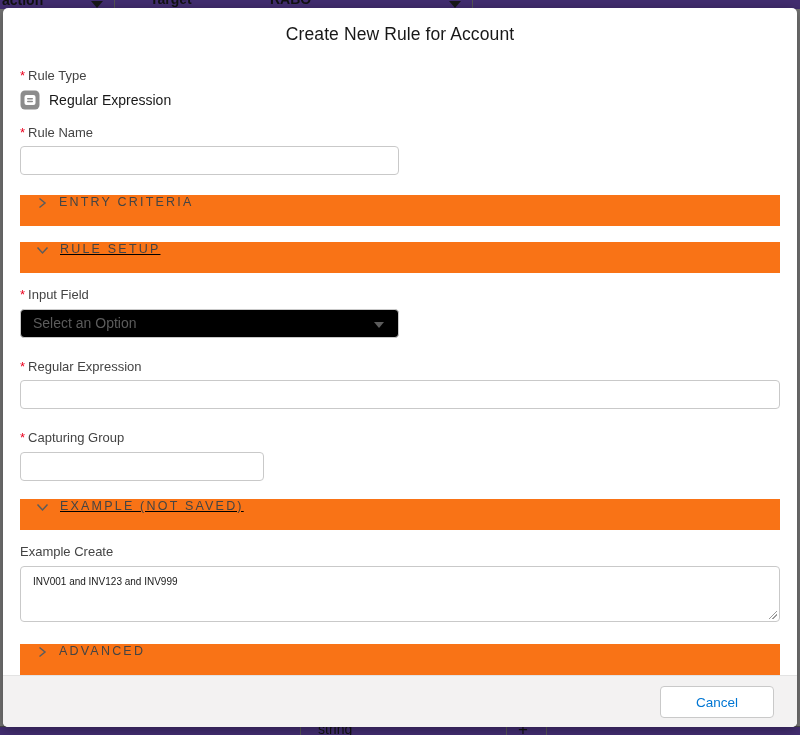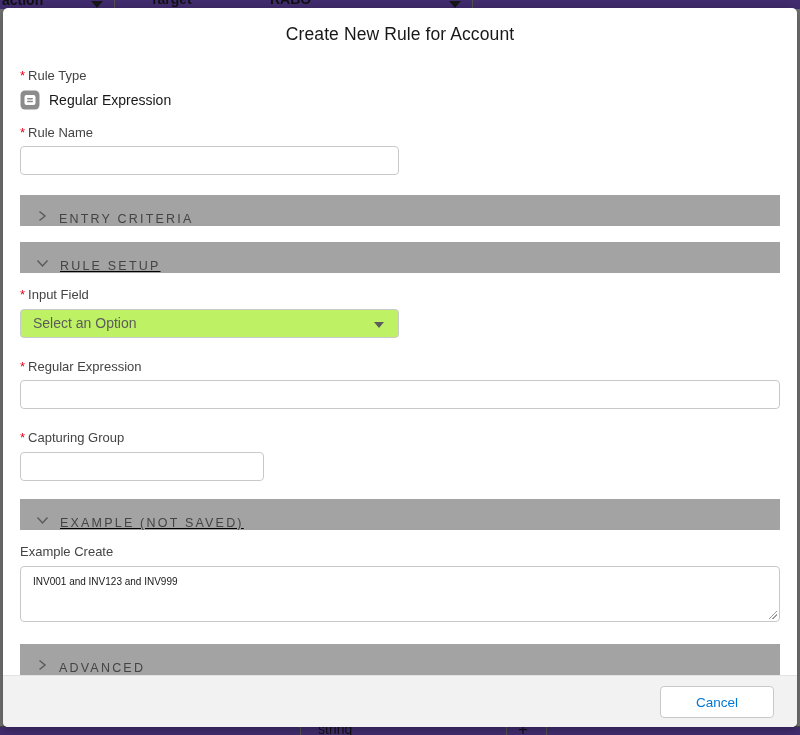--- a/index.html
+++ b/index.html
@@ -31,29 +31,29 @@
   .rule-type-value { display:flex; align-items:center; gap:9px; margin-bottom:15px; }
   .rule-type-text { font-size:14px; color:#181818; }
 
   .text-input { display:block; height:29px; border:1px solid #c9c9c9; border-radius:4px;
     background:#fff; font-size:14px; color:#181818; padding:0 12px; outline:none;
     font-family:"Liberation Sans", sans-serif; }
   .w-narrow { width:379px; margin-bottom:20px; }
   .w-full { width:100%; margin-bottom:21px; }
   .w-small { width:244px; margin-bottom:18px; }
 
-  .section-bar { height:31px; background:#a3a3a3; display:flex; align-items:flex-end;
+  .section-bar { height:31px; background:#f97316; display:flex; align-items:flex-start;
     padding-left:16px; gap:11px; cursor:pointer; }
   .section-label { font-size:12.5px; color:#444; letter-spacing:2.2px; font-weight:400; }
   .gap16 { margin-bottom:16px; }
   .gap14 { margin-bottom:14px;text-decoration:underline; }
   .chev { display:block; }
 
   .select-box { position:relative; width:379px; height:29px; border:1px solid #c9c9c9;
-    border-radius:4px; background:#bef264; display:flex; align-items:center; padding:0 12px;
+    border-radius:4px; background:#000000; display:flex; align-items:center; padding:0 12px;
     margin-bottom:21px; cursor:pointer; }
   .select-text { font-size:14px; color:#5c5c5c; }
   .select-arrow { position:absolute; right:14px; top:12px; width:0; height:0;
     border-left:5px solid transparent; border-right:5px solid transparent;
     border-top:6px solid #5c5c5c; }
 
   .textarea-wrap { position:relative; width:100%; margin-bottom:22px; }
   .example-textarea { display:block; width:100%; height:56px; border:1px solid #c9c9c9;
     border-radius:4px; font-size:10px; color:#181818; padding:8px 12px; resize:none;
     outline:none; font-family:"Liberation Sans", sans-serif; line-height:1.3; }

